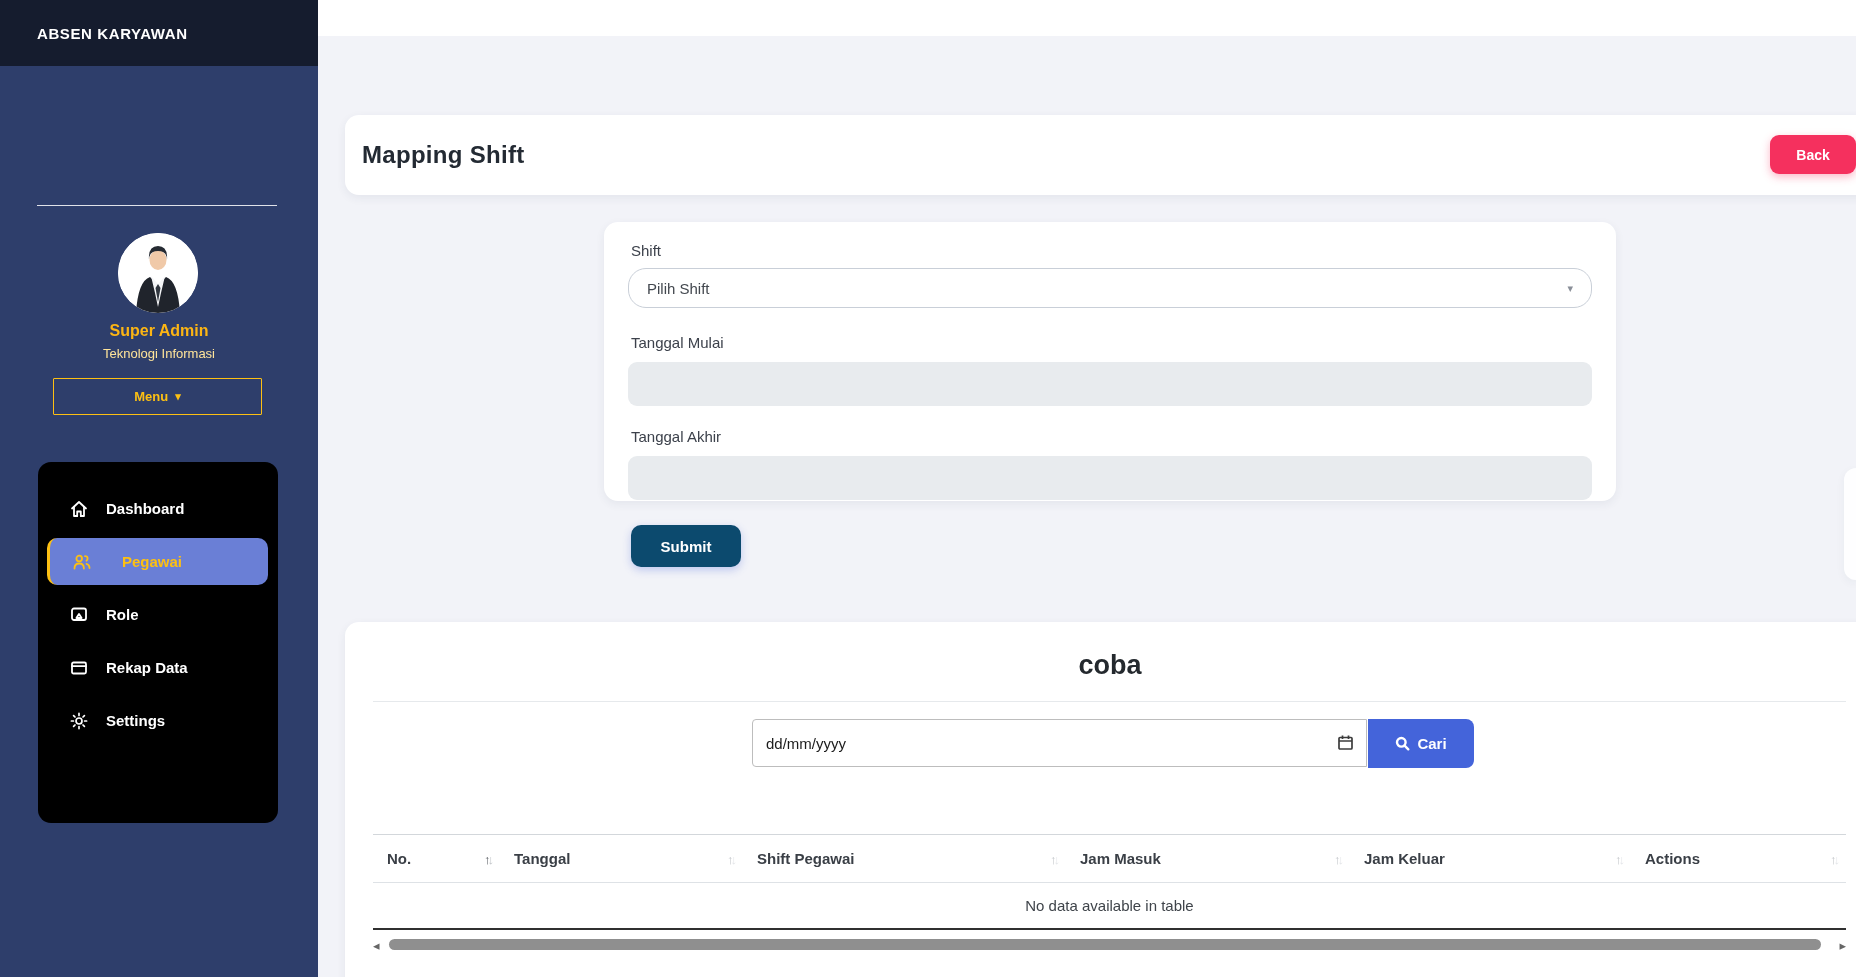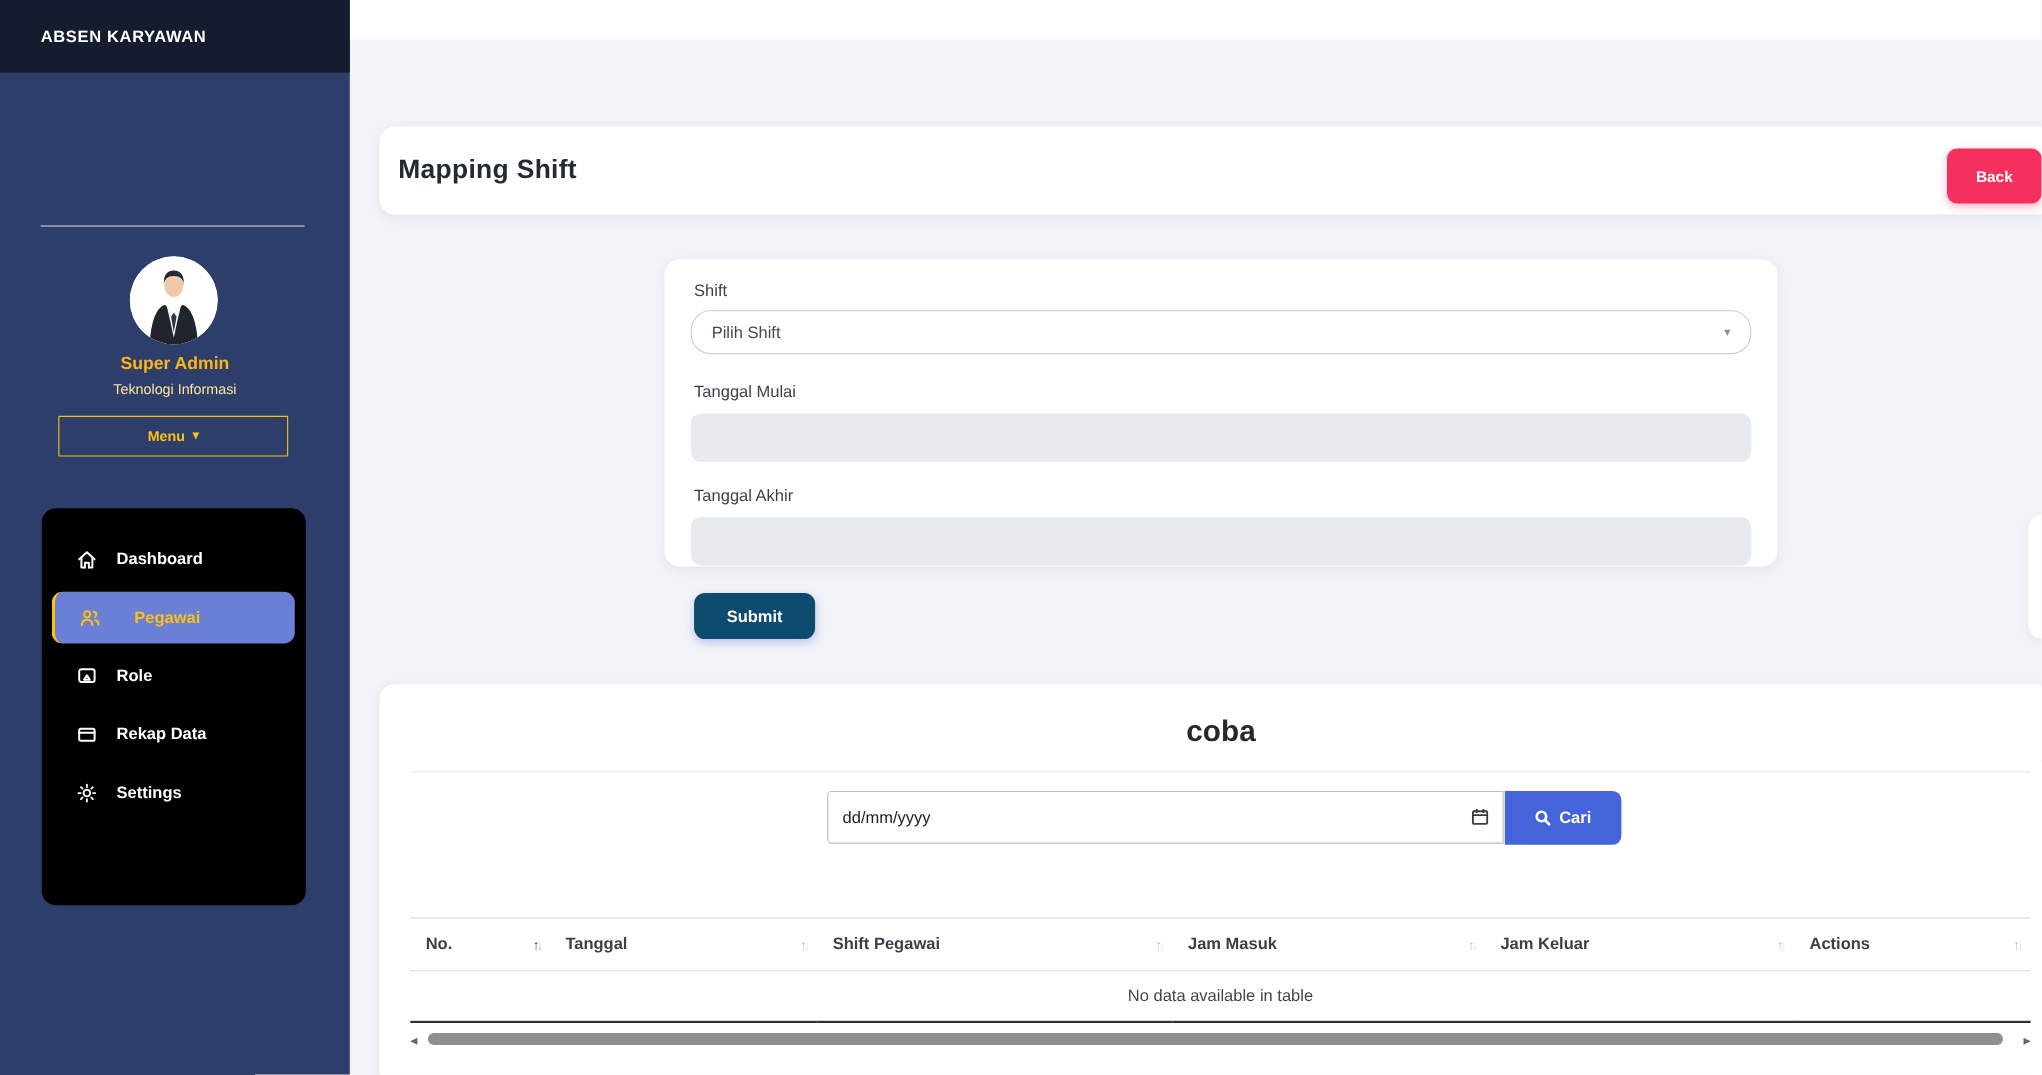--- a/index.html
+++ b/index.html
@@ -63,28 +63,28 @@
 
   
   .card { position:absolute; background:#fff; border-radius:14px;
           box-shadow:0 3px 10px rgba(40,50,80,.07); }
   .header-card { left:345px; top:115px; width:1560px; height:80px; }
   .page-title {
     position:absolute; left:17px; top:50%; transform:translateY(-50%);
     font-size:24px; font-weight:bold; color:#232a33; letter-spacing:.3px;
   }
   .back-btn {
-    position:absolute; left:1425px; top:20px; width:86px; height:50px;
+    position:absolute; left:1425px; top:20px; width:86px; height:39px;
     background:#f5305e; color:#fff; border:none; border-radius:9px;
     font-size:14px; font-weight:bold; cursor:pointer;
     box-shadow:0 3px 8px rgba(245,48,94,.35);
     font-family:"Liberation Sans", sans-serif;
   }
 
-  .form-card { left:604px; top:236px; width:1012px; height:279px; }
+  .form-card { left:604px; top:222px; width:1012px; height:279px; }
   .form-label { position:absolute; left:27px; font-size:15px; color:#3c414b; }
   .lbl-shift  { top:20px; }
   .lbl-mulai  { top:112px; }
   .lbl-akhir  { top:206px; }
   .shift-select {
     position:absolute; left:24px; top:46px; width:964px; height:40px;
     border:1px solid #c9cfd8; border-radius:18px; background:#fff;
     display:flex; align-items:center; padding:0 18px; cursor:pointer;
     font-size:15px; color:#43484f; justify-content:space-between;
   }

